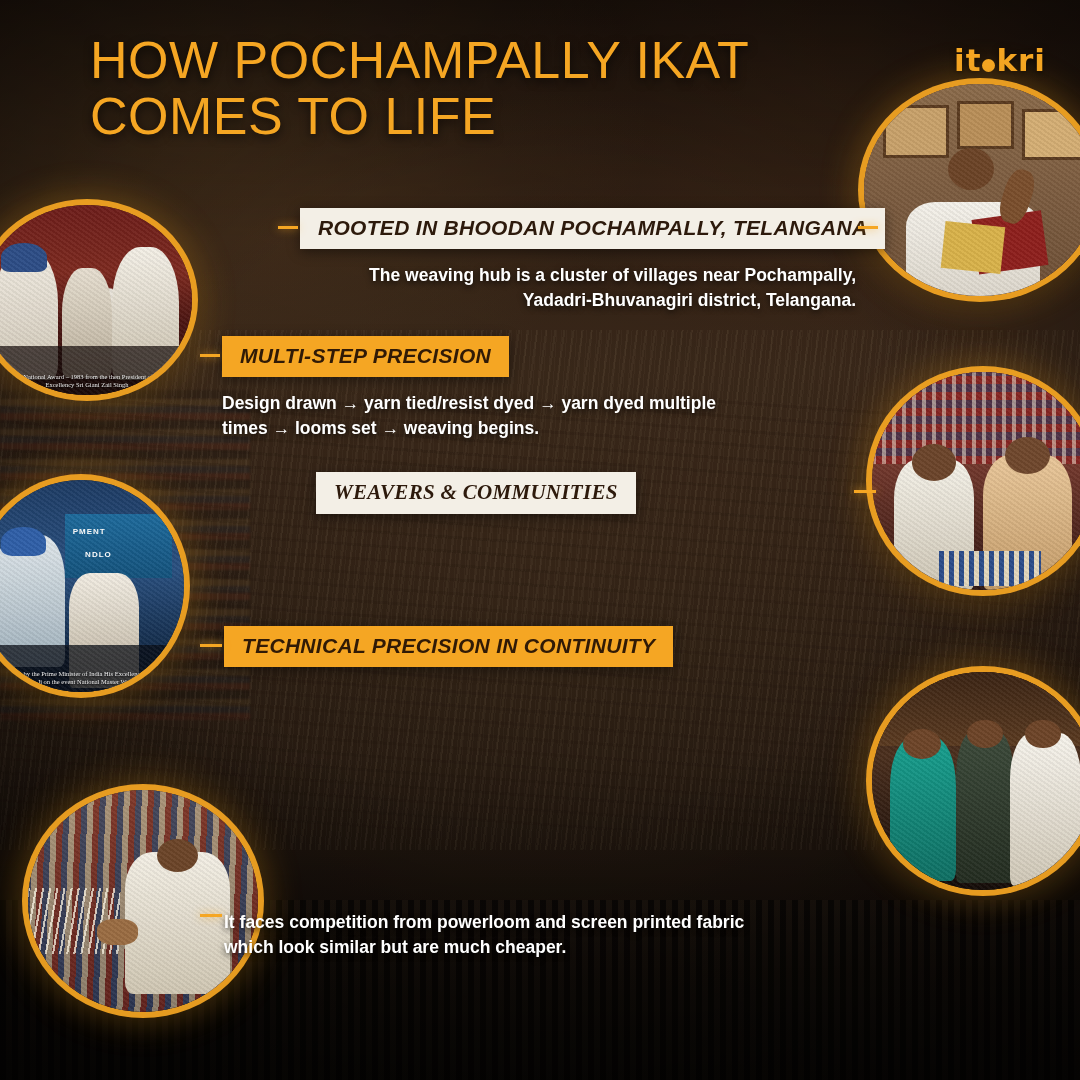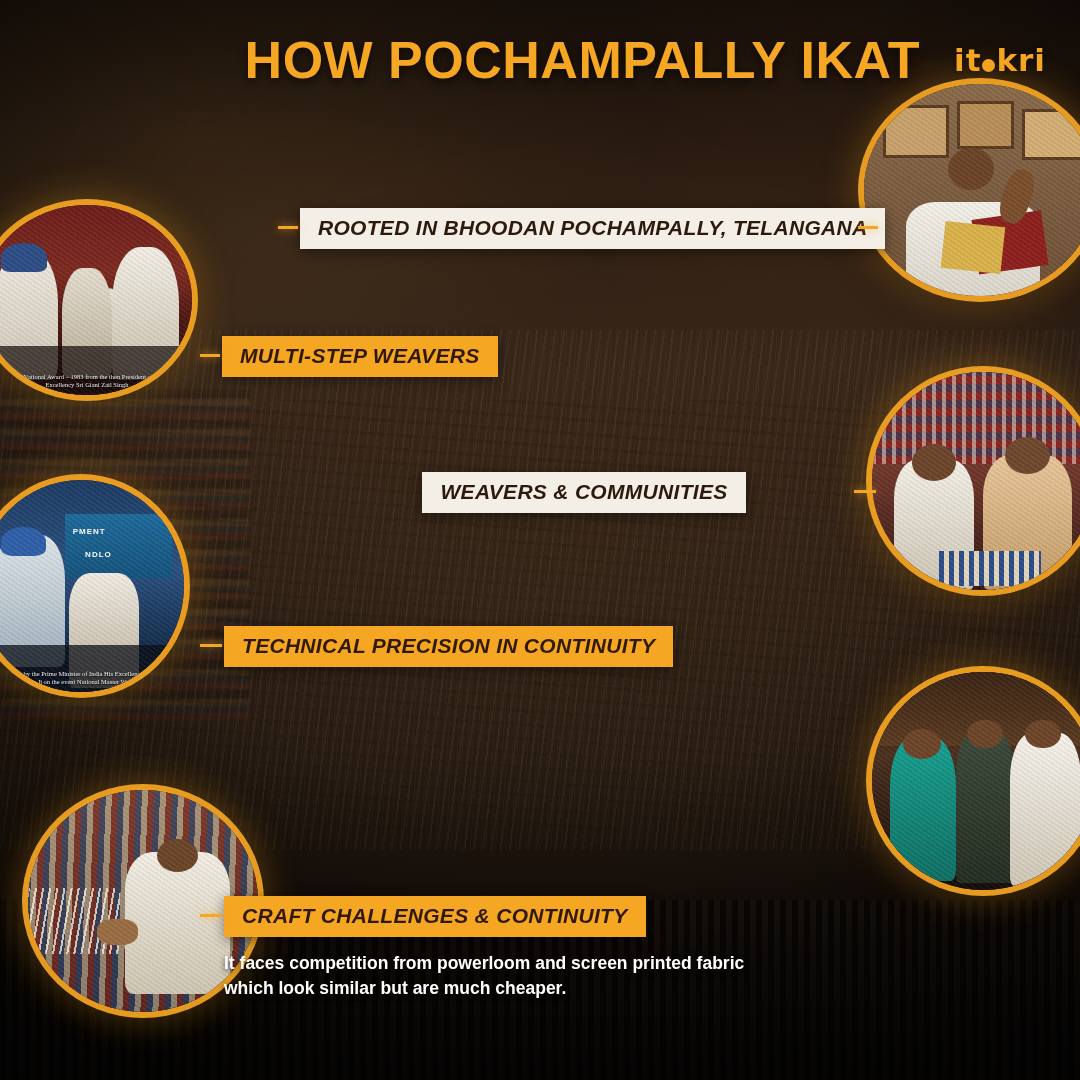--- a/index.html
+++ b/index.html
@@ -75,23 +75,23 @@
     background: linear-gradient(200deg, rgba(60,35,18,0.35), rgba(20,12,8,0.45));
     mix-blend-mode: multiply;
   }
 
   
   .title {
     position: absolute;
     top: 32px;
     left: 90px;
     width: 830px;
-    text-align: right;
+    text-align: left;
     color: #F5A623;
-    font-weight: bold;
+    font-weight: normal;
     font-size: 52px;
     line-height: 1.08;
     letter-spacing: 0.5px;
     text-shadow: 0 3px 10px rgba(0,0,0,0.65);
   }
   .title .l2 { display: block; }
 
   .brand {
     position: absolute;
     top: 42px;
@@ -263,20 +263,21 @@
   <div class="bg-base"></div>
   <div class="bg-left-fabric"></div>
   <div class="bg-warp"></div>
   <div class="bg-weft"></div>
   <div class="bg-loom-bottom"></div>
   <div class="bg-overlay-tint"></div>
   <div class="bg-vignette"></div>
 
   <div class="title">
     <span>HOW POCHAMPALLY IKAT</span>
+    <span class="l2">COMES TO LIFE</span>
   </div>
 
   <div class="brand">
     <span>it</span><span class="dot"></span><span>kri</span>
   </div>
 
   <div class="photo" id="p1">
     <div class="inner">
       <div class="f1"></div>
         <div class="f2"></div>
@@ -351,45 +352,44 @@
     </div>
     <div class="grain"></div>
   </div>
 
   <div class="sec al-right" id="s1">
     <div class="tick" style="left:-22px; top:18px; width:20px;"></div>
     <div class="tick" style="right:-22px; top:18px; width:20px;"></div>
     <div style="text-align:left;">
       <span class="pill cream">ROOTED IN BHOODAN POCHAMPALLY, TELANGANA</span>
     </div>
+    <div class="body al-right" style="margin-left:auto;">The weaving hub is a cluster of villages near Pochampally, Yadadri-Bhuvanagiri district, Telangana.</div>
   </div>
 
   <div class="sec al-left" id="s2">
     <div class="tick" style="left:-22px; top:18px; width:20px;"></div>
     <div>
-      <span class="pill amber">MULTI-STEP WEAVERS</span>
-    </div>
+      <span class="pill amber">MULTI-STEP PRECISION</span>
+    </div>
+    <div class="body al-left">Design drawn → yarn tied/resist dyed → yarn dyed multiple times → looms set → weaving begins.</div>
   </div>
 
   <div class="sec al-right" id="s3">
     <div class="tick" style="right:-24px; top:18px; width:22px;"></div>
-    <div style="text-align:center;">
+    <div style="text-align:left;font-family:Liberation Serif, serif;">
       <span class="pill cream">WEAVERS &amp; COMMUNITIES</span>
     </div>
   </div>
 
   <div class="sec al-left" id="s4">
     <div class="tick" style="left:-24px; top:18px; width:22px;"></div>
     <div>
       <span class="pill amber">TECHNICAL PRECISION IN CONTINUITY</span>
     </div>
   </div>
 
 
   <div class="sec al-left" id="s6">
     <div class="tick" style="left:-24px; top:18px; width:22px;"></div>
-    <div>
-      <span class="pill amber">CRAFT CHALLENGES &amp; CONTINUITY</span>
-    </div>
     <div class="body al-left">It faces competition from powerloom and screen printed fabric which look similar but are much cheaper.</div>
   </div>
 
 </div>
 
 </body></html>

